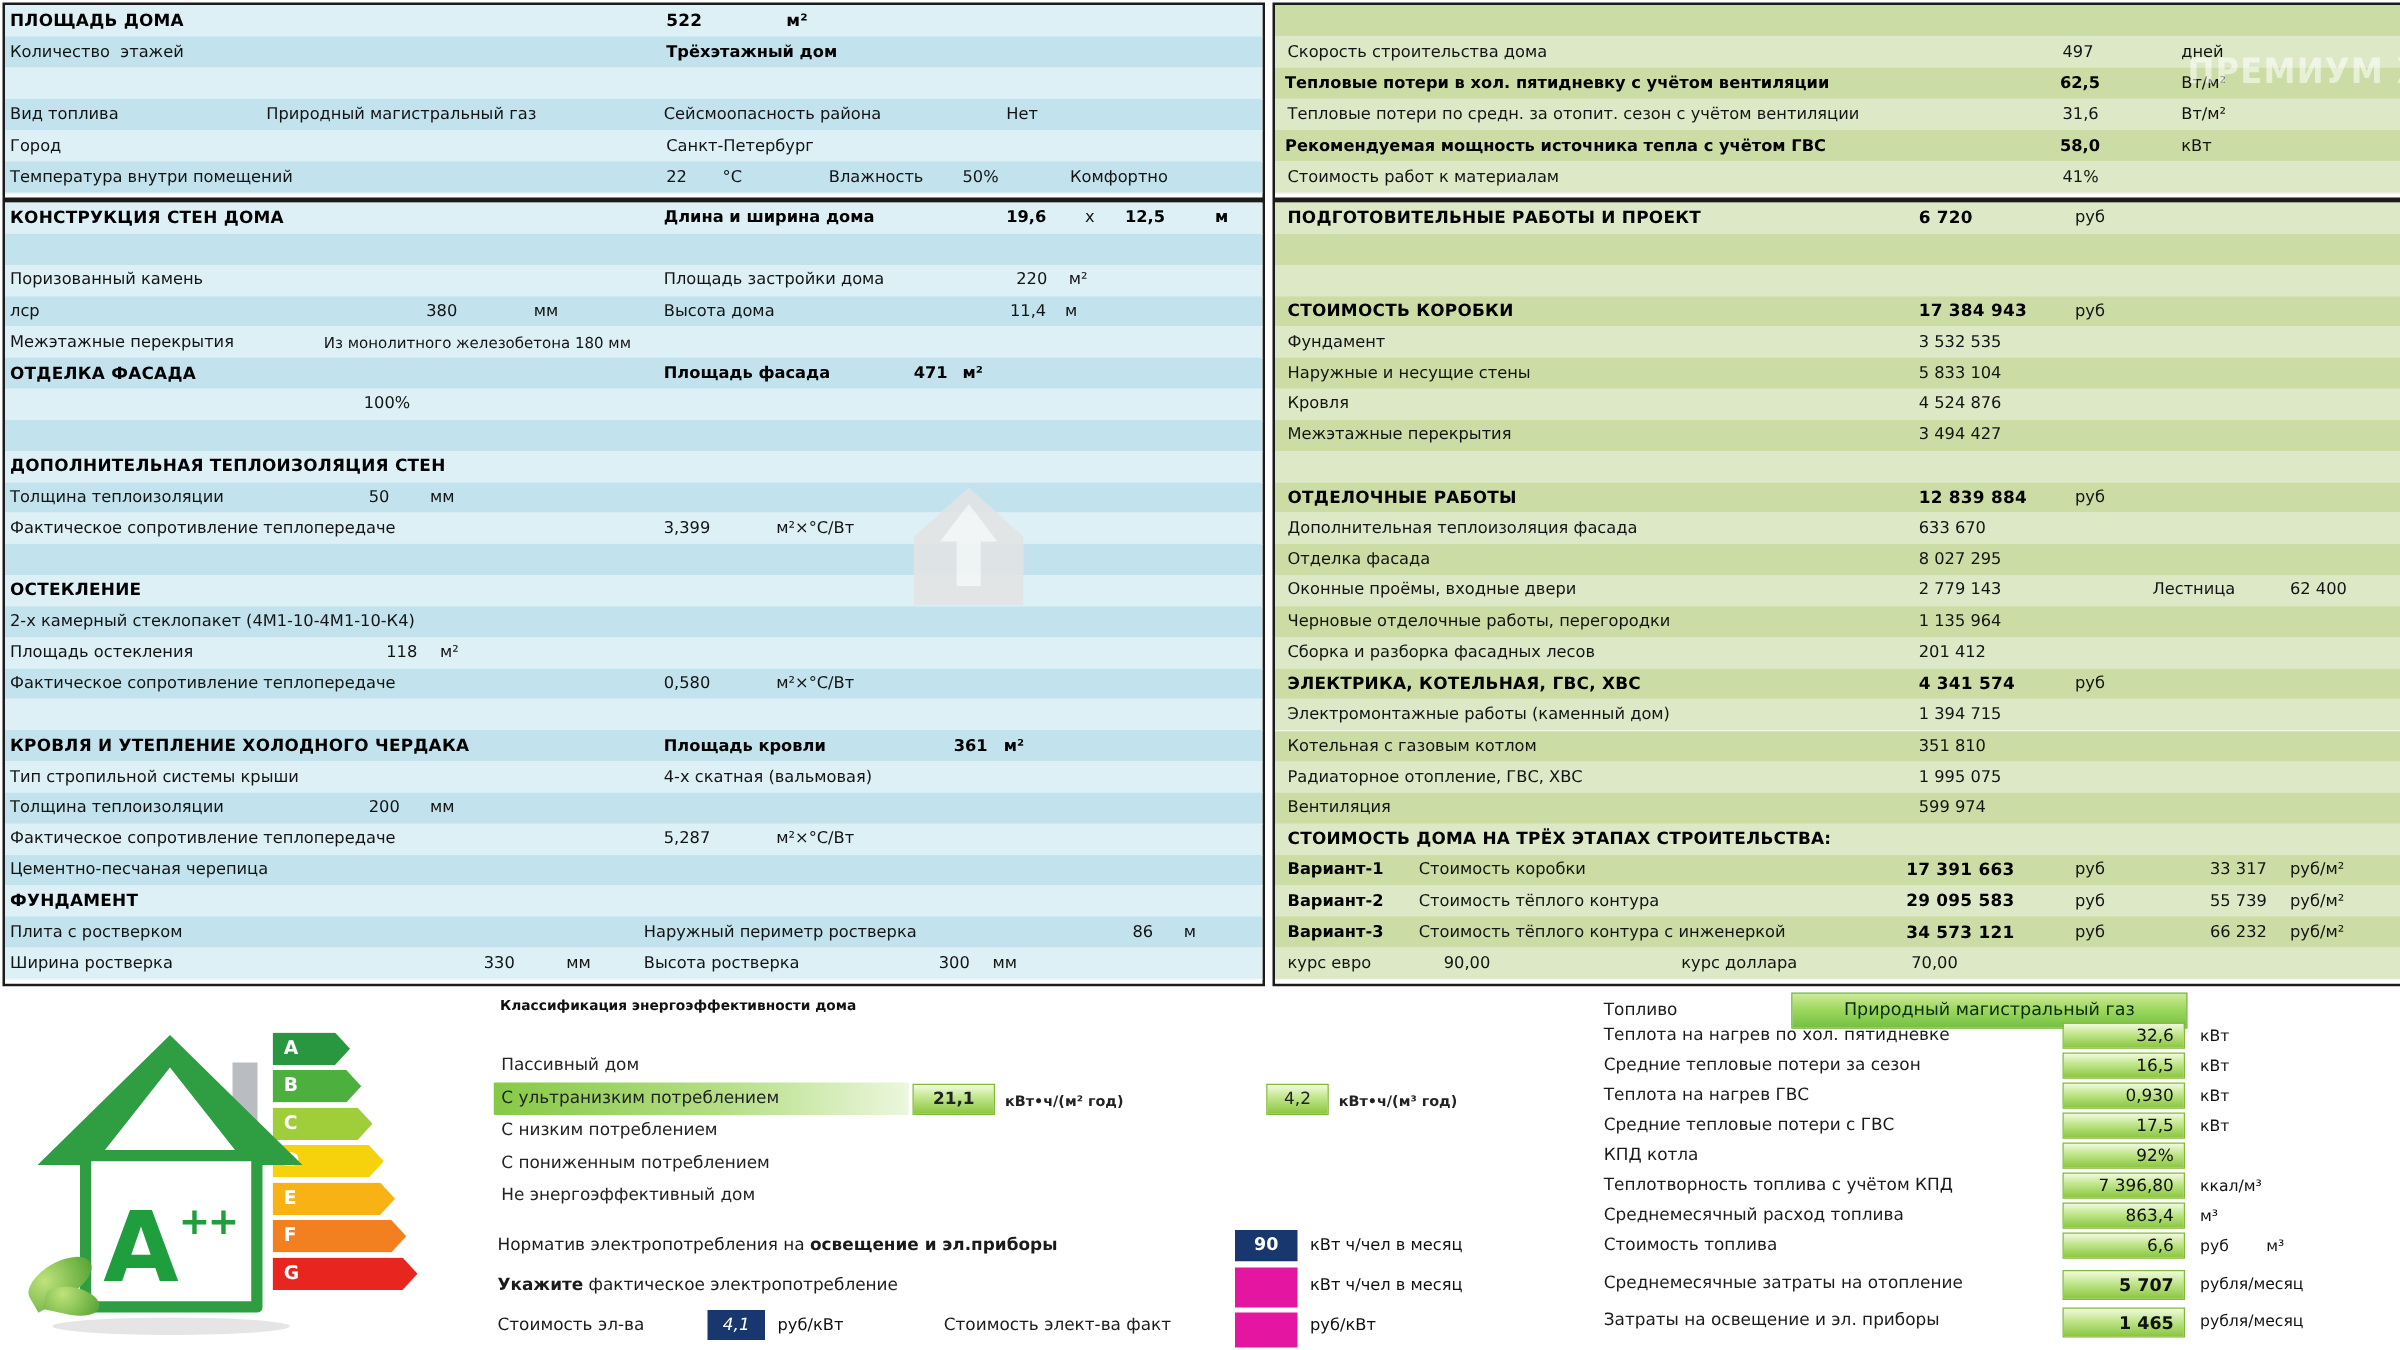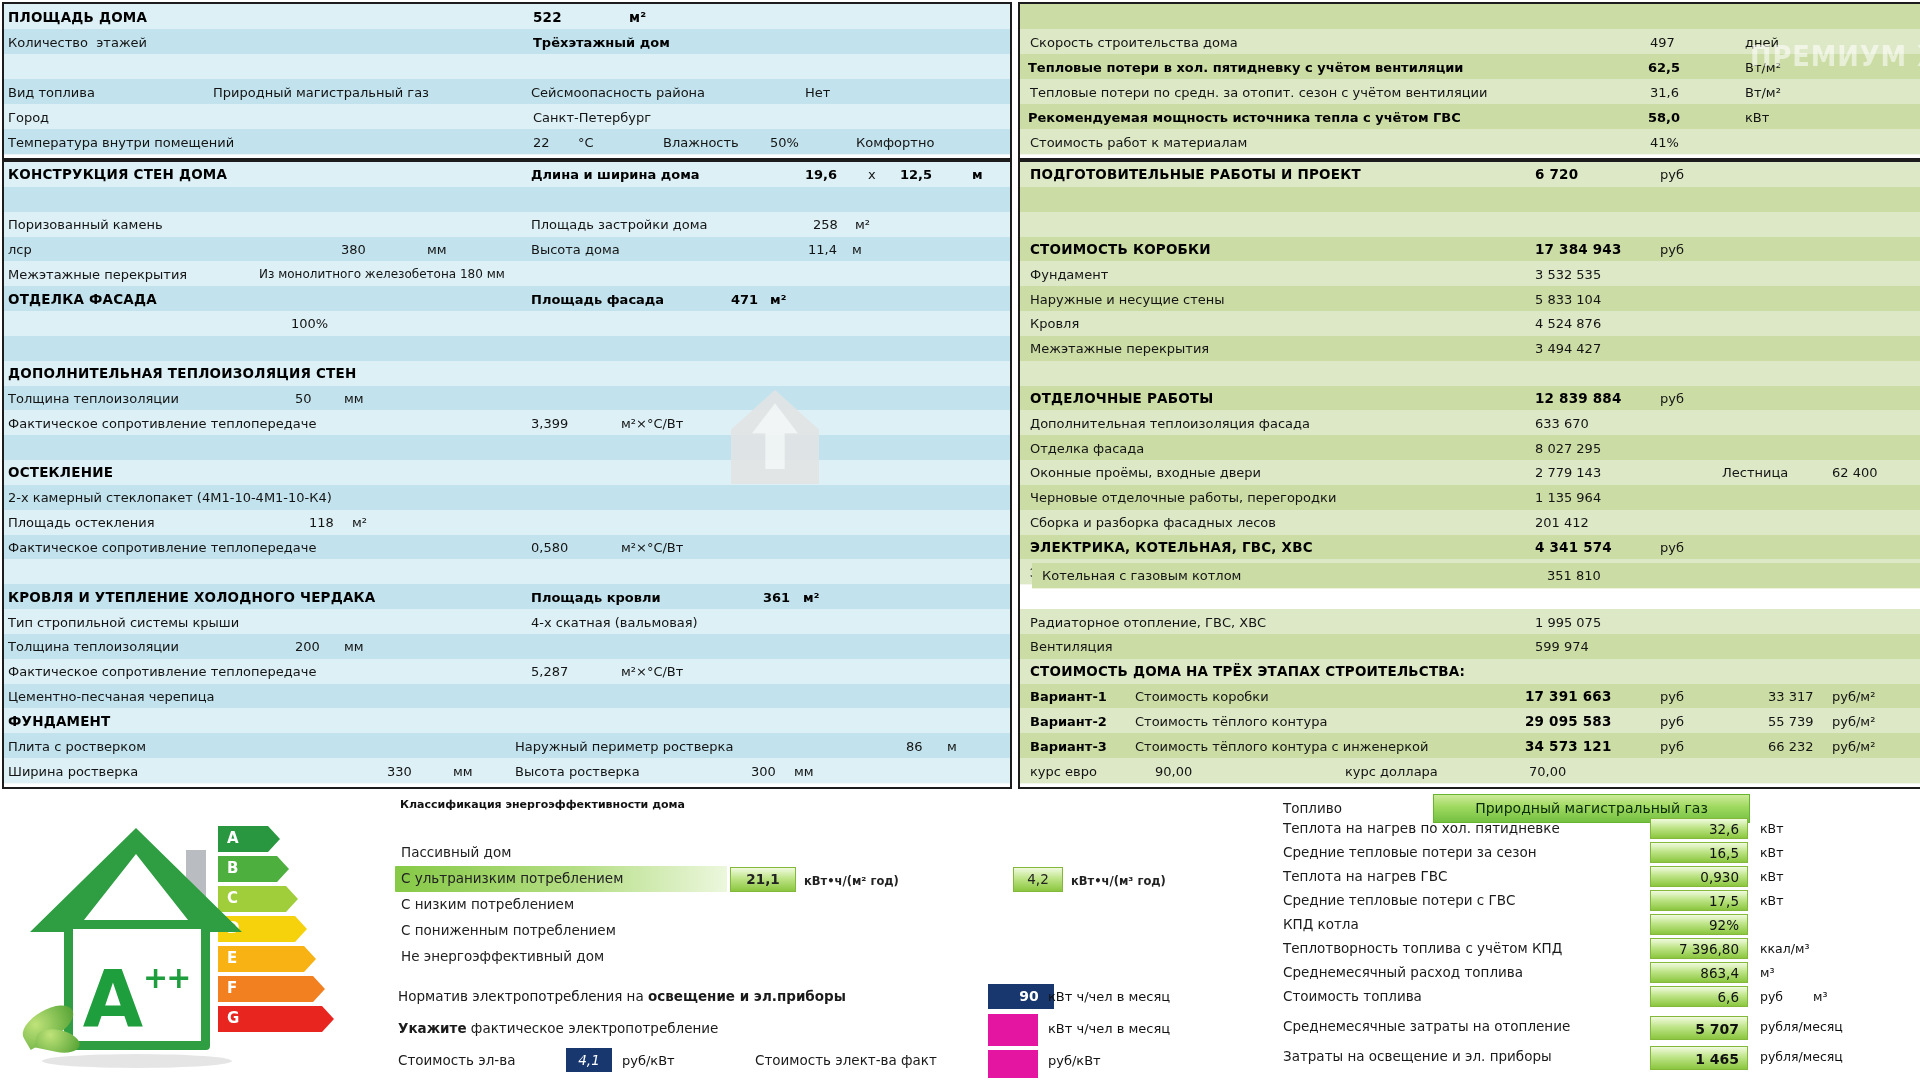--- a/index.html
+++ b/index.html
@@ -125,21 +125,21 @@
       </div>
       <div class="row dark" style="top: 372.6px; height: 24.84px;">
         <span class="cell h" style="left: 10px;">ЭЛЕКТРИКА, КОТЕЛЬНАЯ, ГВС, ХВС</span>
         <span class="cell h" style="left: 515px;">4 341 574</span>
         <span class="cell" style="left: 640px;">руб</span>
       </div>
       <div class="row light" style="top: 397.44px; height: 24.84px;">
         <span class="cell" style="left: 10px;">Электромонтажные работы (каменный дом)</span>
         <span class="cell" style="left: 515px;">1 394 715</span>
       </div>
-      <div class="row dark" style="top: 401px; height: 24.84px; margin-left: 12px;">
+      <div class="row dark" style="top: 423px; height: 24.84px;">
         <span class="cell" style="left: 10px;">Котельная с газовым котлом</span>
         <span class="cell" style="left: 515px;">351 810</span>
       </div>
       <div class="row light" style="top: 447.12px; height: 24.84px;">
         <span class="cell" style="left: 10px;">Радиаторное отопление, ГВС, ХВС</span>
         <span class="cell" style="left: 515px;">1 995 075</span>
       </div>
       <div class="row dark" style="top: 471.96px; height: 24.84px;">
         <span class="cell" style="left: 10px;">Вентиляция</span>
         <span class="cell" style="left: 515px;">599 974</span>
@@ -211,21 +211,21 @@
         <span class="cell b" style="left: 527px;">Длина и ширина дома</span>
         <span class="cell b" style="left: 801px;">19,6</span>
         <span class="cell" style="left: 864px;">x</span>
         <span class="cell b" style="left: 896px;">12,5</span>
         <span class="cell b" style="left: 968px;">м</span>
       </div>
       <div class="row dark" style="top: 24.84px; height: 24.84px;"></div>
       <div class="row light" style="top: 49.68px; height: 24.84px;">
         <span class="cell" style="left: 4px;">Поризованный камень</span>
         <span class="cell" style="left: 527px;">Площадь застройки дома</span>
-        <span class="cell" style="left: 809px;">258</span>
+        <span class="cell" style="left: 809px;">220</span>
         <span class="cell" style="left: 851px;">м²</span>
       </div>
       <div class="row dark" style="top: 74.52px; height: 24.84px;">
         <span class="cell" style="left: 4px;">лср</span>
         <span class="cell" style="left: 337px;">380</span>
         <span class="cell" style="left: 423px;">мм</span>
         <span class="cell" style="left: 527px;">Высота дома</span>
         <span class="cell" style="left: 804px;">11,4</span>
         <span class="cell" style="left: 848px;">м</span>
       </div>
@@ -392,21 +392,21 @@
   <div class="sect-title">Классификация энергоэффективности дома</div>
   <div id="energy-rows">
       <div class="eclass"><span>Пассивный дом</span></div>
       <div class="eclass active"><span>С ультранизким потреблением</span><div class="ebox" style="left: 335px; width: 64px; font-weight: bold;">21,1</div><div class="ebox" style="left: 618px; width: 48px;">4,2</div><div class="eunit" style="left: 409px;">кВт•ч/(м² год)</div><div class="eunit" style="left: 676px;">кВт•ч/(м³ год)</div></div>
       <div class="eclass"><span>С низким потреблением</span></div>
       <div class="eclass"><span>С пониженным потреблением</span></div>
       <div class="eclass"><span>Не энергоэффективный дом</span></div>
     </div>
 
   <div class="elec-row" style="left:398px;top:988px;"><span>Норматив электропотребления на </span><b>освещение и эл.приборы</b></div>
-  <div class="navybox" style="left:988px;top:984px;width:50px;height:25px;line-height:25px;font-weight:bold;padding-left:16px;">90</div>
+  <div class="navybox" style="left:988px;top:984px;width:50px;height:25px;line-height:25px;font-weight:bold;">90</div>
   <div class="elec-unit" style="left:1048px;top:989px;">кВт ч/чел в месяц</div>
 
   <div class="elec-row" style="left:398px;top:1020px;"><b>Укажите</b><span> фактическое электропотребление</span></div>
   <div class="magbox" style="left:988px;top:1014px;width:50px;height:32px;"></div>
   <div class="elec-unit" style="left:1048px;top:1021px;">кВт ч/чел в месяц</div>
 
   <div class="elec-row" style="left:398px;top:1052px;">Стоимость эл-ва</div>
   <div class="navybox" style="left:566px;top:1048px;width:46px;height:24px;line-height:24px;font-style:italic;font-size:13.5px;">4,1</div>
   <div class="elec-unit" style="left:622px;top:1053px;">руб/кВт</div>
   <div class="elec-row" style="left:755px;top:1052px;">Стоимость элект-ва факт</div>

